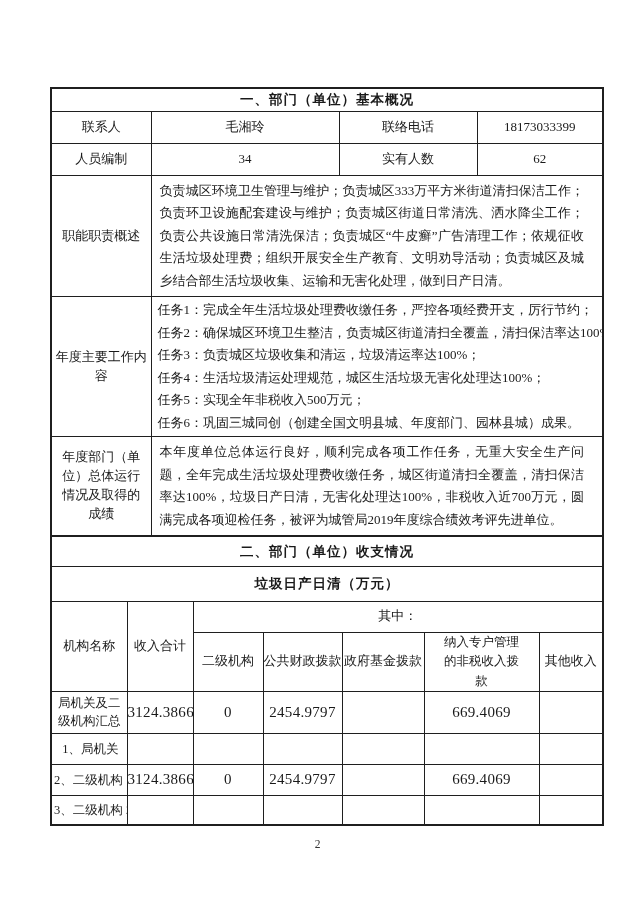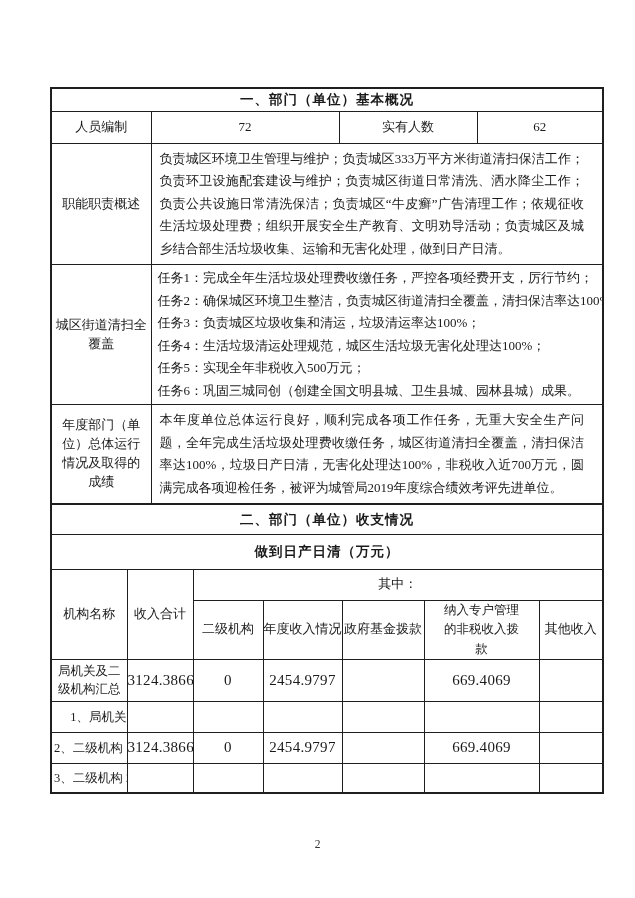--- a/index.html
+++ b/index.html
@@ -48,21 +48,21 @@
   .taskcell { padding: 2px 4px 2px 6px; text-align: left; }
   .taskline { line-height: 22.4px; white-space: nowrap; font-size: 13px; }
   .row-sec2 { height: 30px; }
   .row-incometitle { height: 35px; }
   .row-qizhong { height: 31px; }
   .row-subhead { height: 45px; font-size: 12.5px; }
   .subhead-wrap { padding: 0 18px; line-height: 1.55; font-size: 12.5px; }
   .row-data1 { height: 42px; }
   .row-data { height: 31px; }
   .row-data-last { height: 30px; }
-  .org-left { text-align: right; padding-left: 2px; white-space: nowrap; font-size: 12.5px; }
+  .org-left { text-align: center; padding-left: 2px; white-space: nowrap; font-size: 12.5px; }
   .org-center { padding: 0 6px; line-height: 1.5; font-size: 12.5px; }
   .num { font-size: 15px; letter-spacing: 0.3px; }
   .page-num {
     position: absolute;
     left: 0; right: 0;
     top: 838px;
     text-align: center;
     font-size: 11.5px;
     color: #333;
   }
@@ -76,39 +76,45 @@
     <colgroup>
       <col style="width:100px">
         <col style="width:188px">
         <col style="width:138px">
         <col style="width:126px">
     </colgroup>
     <tbody>
         <tr class="row-sec1">
       <td colspan="4" class="sec-title">一、部门（单位）基本概况</td>
     </tr>
+    <tr class="row-contact">
+      <td class="lbl">联系人</td>
+      <td>毛湘玲</td>
+      <td class="lbl">联络电话</td>
+      <td>18173033399</td>
+    </tr>
     <tr class="row-staff">
       <td class="lbl">人员编制</td>
-      <td>72</td>
+      <td>34</td>
       <td class="lbl">实有人数</td>
       <td>62</td>
     </tr>
     <tr class="row-duties">
       <td class="lbl">职能职责概述</td>
       <td colspan="3" class="txtcell">负责城区环境卫生管理与维护；负责城区333万平方米街道清扫保洁工作；负责环卫设施配套建设与维护；负责城区街道日常清洗、洒水降尘工作；负责公共设施日常清洗保洁；负责城区“牛皮癣”广告清理工作；依规征收生活垃圾处理费；组织开展安全生产教育、文明劝导活动；负责城区及城乡结合部生活垃圾收集、运输和无害化处理，做到日产日清。</td>
     </tr>
     <tr class="row-tasks">
-      <td class="lbl">城区街道清扫全覆盖</td>
+      <td class="lbl">年度主要工作内容</td>
       <td colspan="3" class="taskcell">
         <div class="taskline">任务1：完成全年生活垃圾处理费收缴任务，严控各项经费开支，厉行节约；</div>
         <div class="taskline">任务2：确保城区环境卫生整洁，负责城区街道清扫全覆盖，清扫保洁率达100%；</div>
         <div class="taskline">任务3：负责城区垃圾收集和清运，垃圾清运率达100%；</div>
         <div class="taskline">任务4：生活垃圾清运处理规范，城区生活垃圾无害化处理达100%；</div>
         <div class="taskline">任务5：实现全年非税收入500万元；</div>
-        <div class="taskline">任务6：巩固三城同创（创建全国文明县城、卫生县城、园林县城）成果。</div>
+        <div class="taskline">任务6：巩固三城同创（创建全国文明县城、年度部门、园林县城）成果。</div>
       </td>
     </tr>
     <tr class="row-summary">
       <td class="lbl" style="padding:0 4px;">年度部门（单位）总体运行情况及取得的成绩</td>
       <td colspan="3" class="txtcell">本年度单位总体运行良好，顺利完成各项工作任务，无重大安全生产问题，全年完成生活垃圾处理费收缴任务，城区街道清扫全覆盖，清扫保洁率达100%，垃圾日产日清，无害化处理达100%，非税收入近700万元，圆满完成各项迎检任务，被评为城管局2019年度综合绩效考评先进单位。</td>
     </tr>
   </tbody>
     </table>
 
   <table id="income-table">
@@ -119,30 +125,30 @@
         <col style="width:79px">
         <col style="width:82px">
         <col style="width:115px">
         <col style="width:64px">
     </colgroup>
     <tbody>
         <tr class="row-sec2">
       <td colspan="7" class="sec-title">二、部门（单位）收支情况</td>
     </tr>
     <tr class="row-incometitle">
-      <td colspan="7" class="sec-title">做到日产日清（万元）</td>
+      <td colspan="7" class="sec-title">垃圾日产日清（万元）</td>
     </tr>
     <tr class="row-qizhong">
       <td rowspan="2">机构名称</td>
       <td rowspan="2">收入合计</td>
       <td colspan="5">其中：</td>
     </tr>
     <tr class="row-subhead">
       <td>二级机构</td>
-      <td>年度收入情况</td>
+      <td>公共财政拨款</td>
       <td>政府基金拨款</td>
       <td class="subhead-wrap">纳入专户管理的非税收入拨款</td>
       <td>其他收入</td>
     </tr>
     <tr class="row-data1">
       <td class="org-center">局机关及二级机构汇总</td>
       <td class="num">3124.3866</td>
       <td class="num">0</td>
       <td class="num">2454.9797</td>
       <td class="num"></td>

